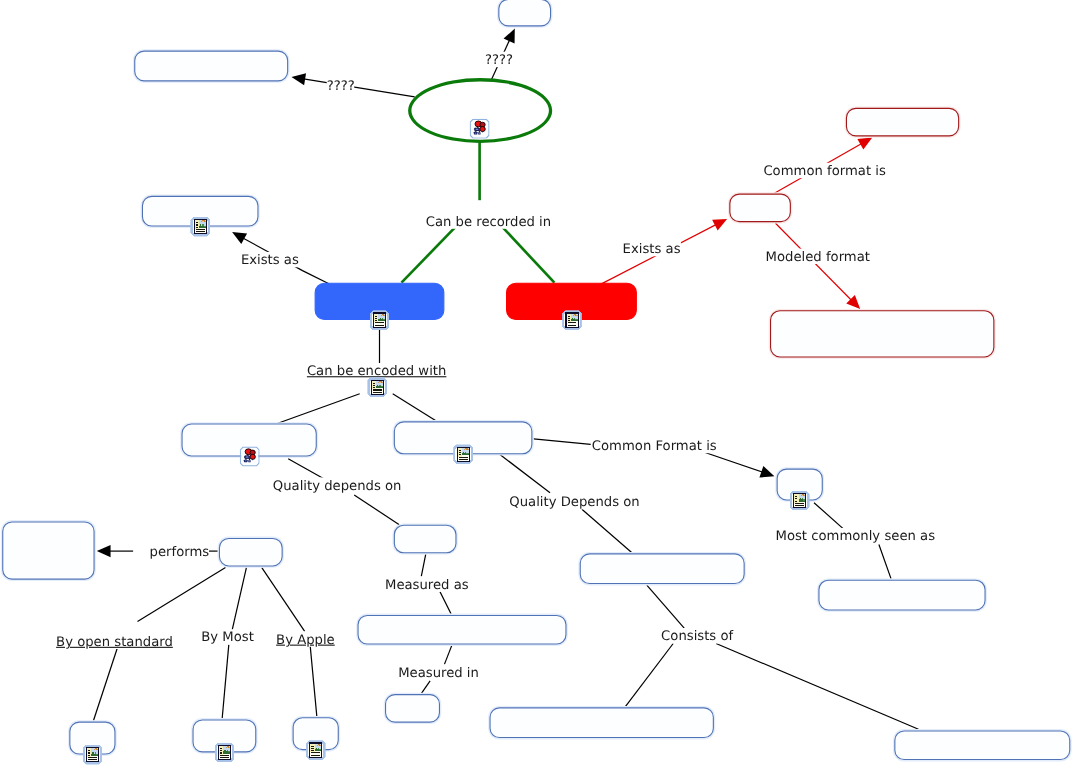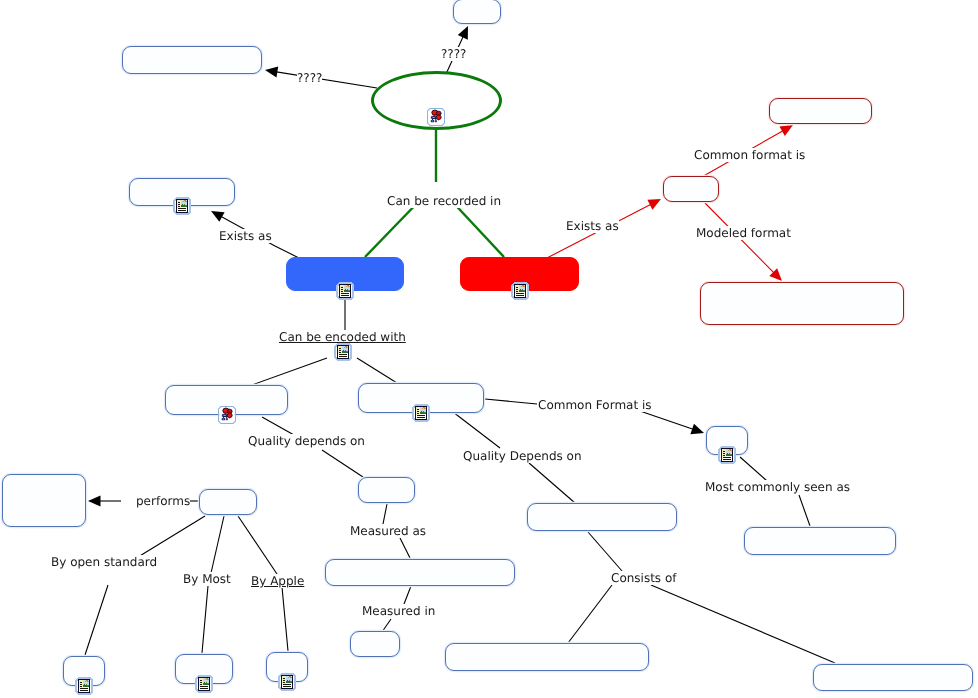--- a/index.html
+++ b/index.html
@@ -445,19 +445,19 @@
   <rect x="5" y="7" width="2" height="1" fill="#16160c"></rect>
   <rect x="5" y="9" width="2" height="1" fill="#16160c"></rect>
   <rect x="5" y="11" width="8" height="1" fill="#16160c"></rect>
   <rect x="5" y="13" width="8" height="1" fill="#16160c"></rect>
 </svg></span>
     <div class="lbl" style="left: 248px; top: 434px;">Quality depends on</div>
     <div class="lbl" style="left: 538px; top: 398px;">Common Format is</div>
     <div class="lbl" style="left: 463px; top: 449px;">Quality Depends on</div>
     <div class="lbl" style="left: 136px; top: 494px;">performs</div>
     <div class="lbl" style="left: 705px; top: 480px;">Most commonly seen as</div>
-    <div class="lbl" style="left: 51px; top: 555px;">By open standard</div>
+    <div class="lbl" style="left: 51px; top: 576px; text-decoration: underline;">By open standard</div>
     <div class="lbl" style="left: 183px; top: 572px;">By Most</div>
     <div class="lbl" style="left: 251px; top: 574px; text-decoration: underline;">By Apple</div>
     <div class="lbl" style="left: 350px; top: 524px;">Measured as</div>
     <div class="lbl" style="left: 362px; top: 604px; text-align: right;">Measured in</div>
-    <div class="lbl" style="left: 601px; top: 571px; margin-left: 10px;">Consists of</div>
+    <div class="lbl" style="left: 601px; top: 571px;">Consists of</div>
   </div>
 
 </body></html>

